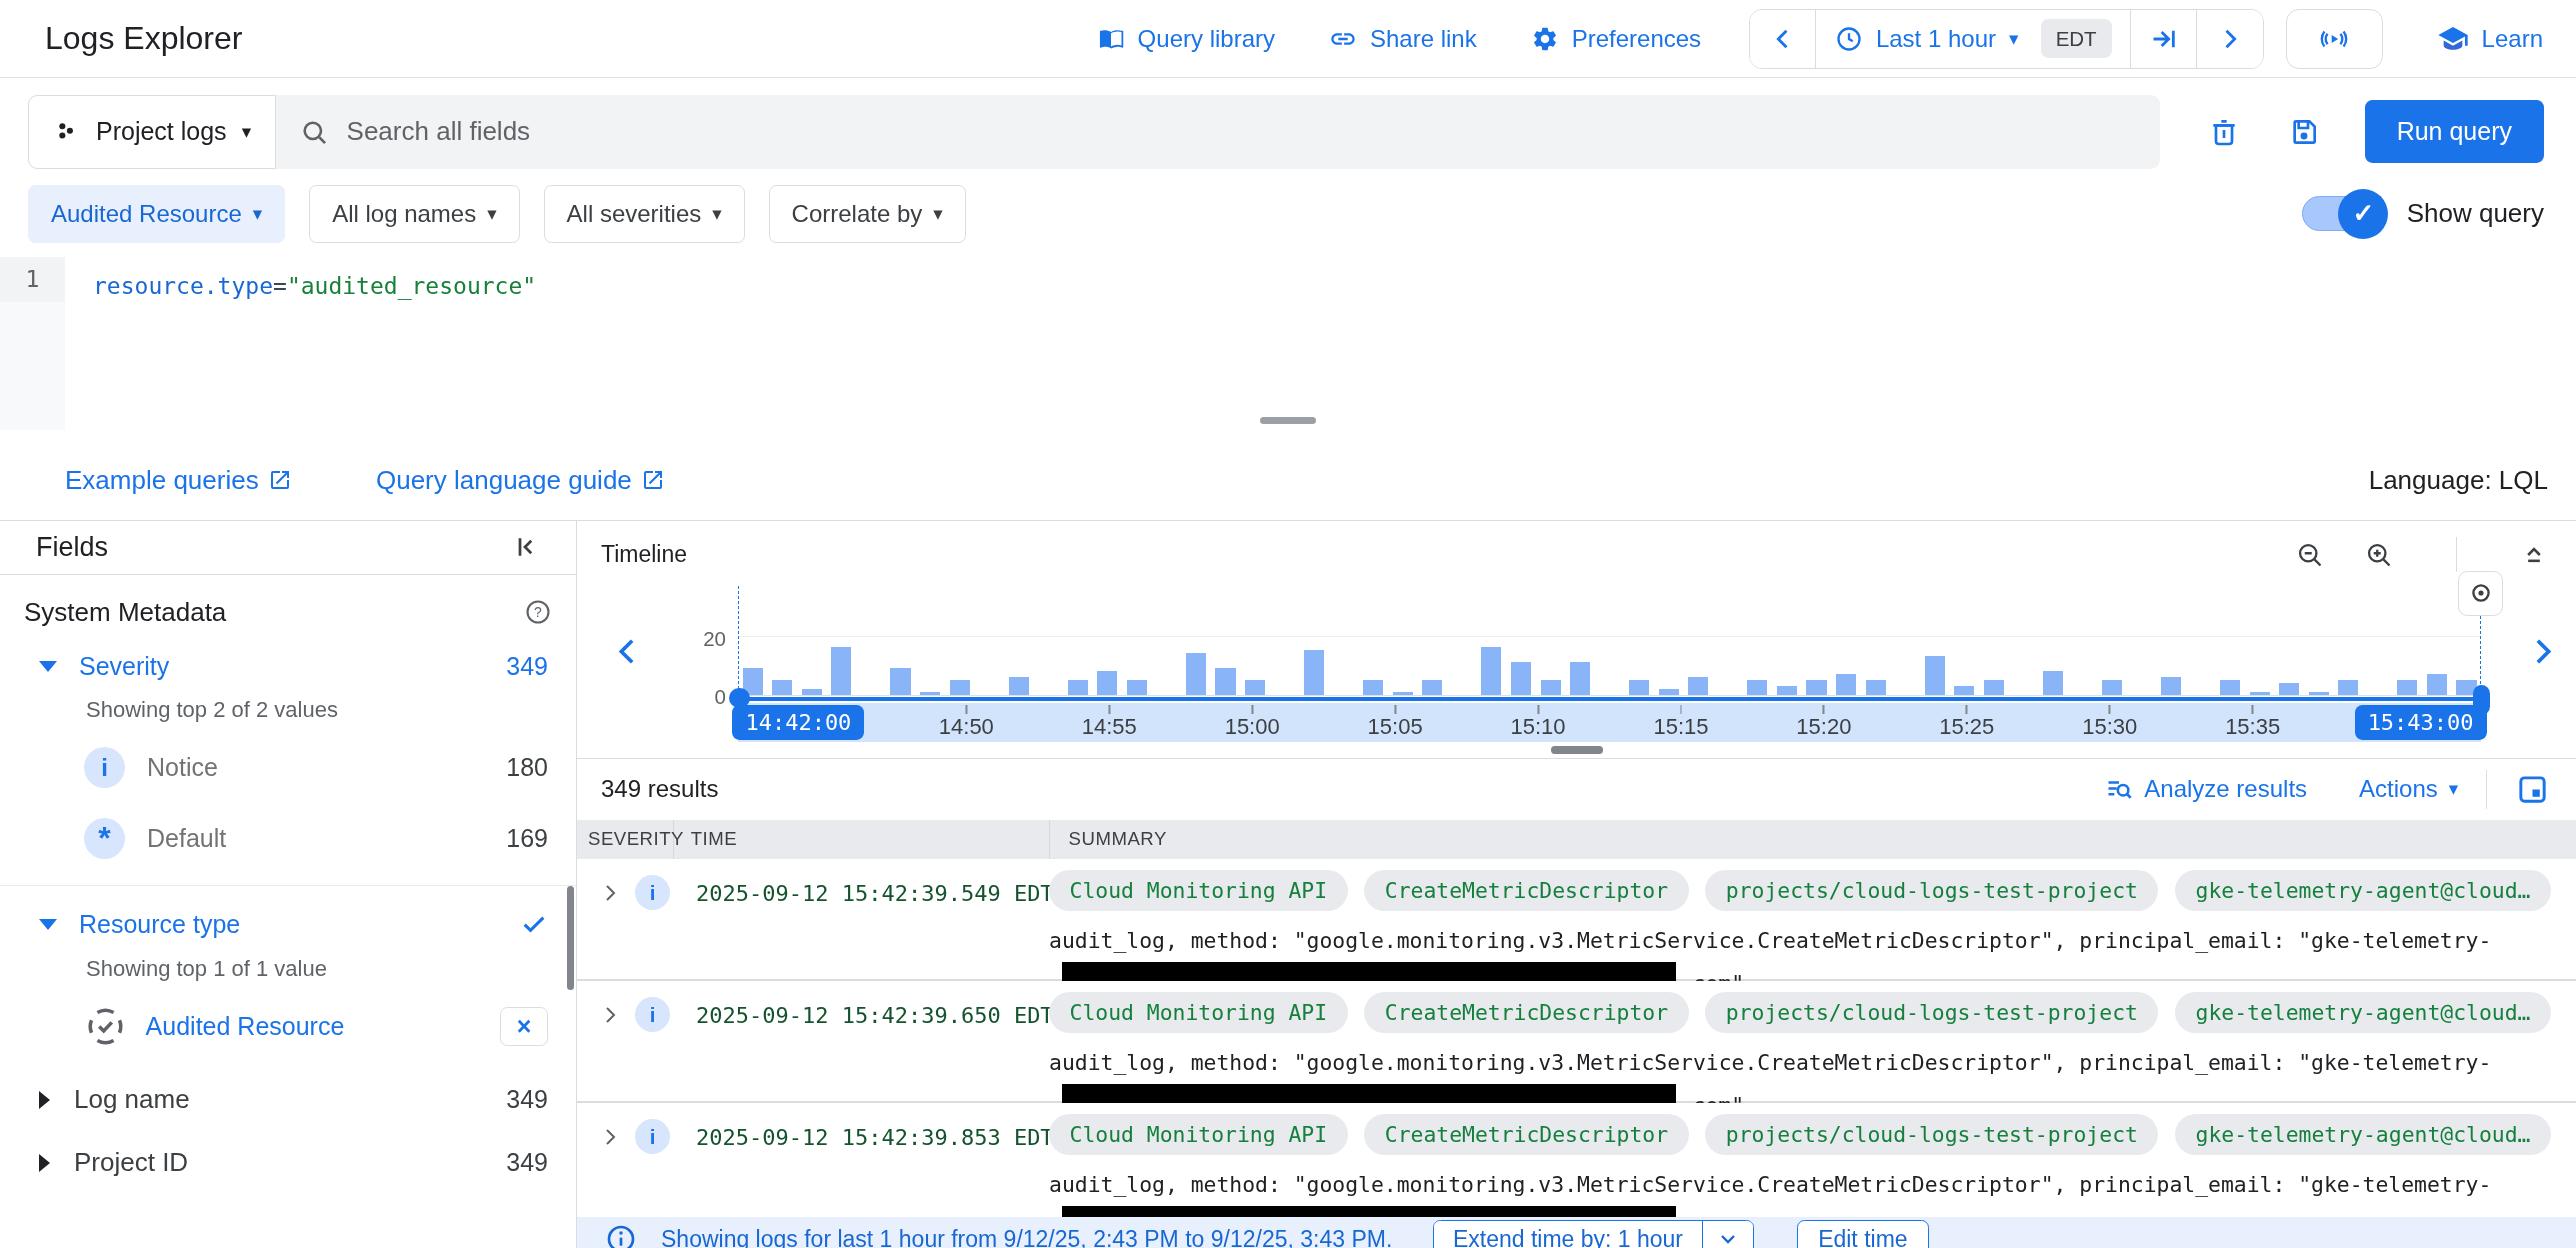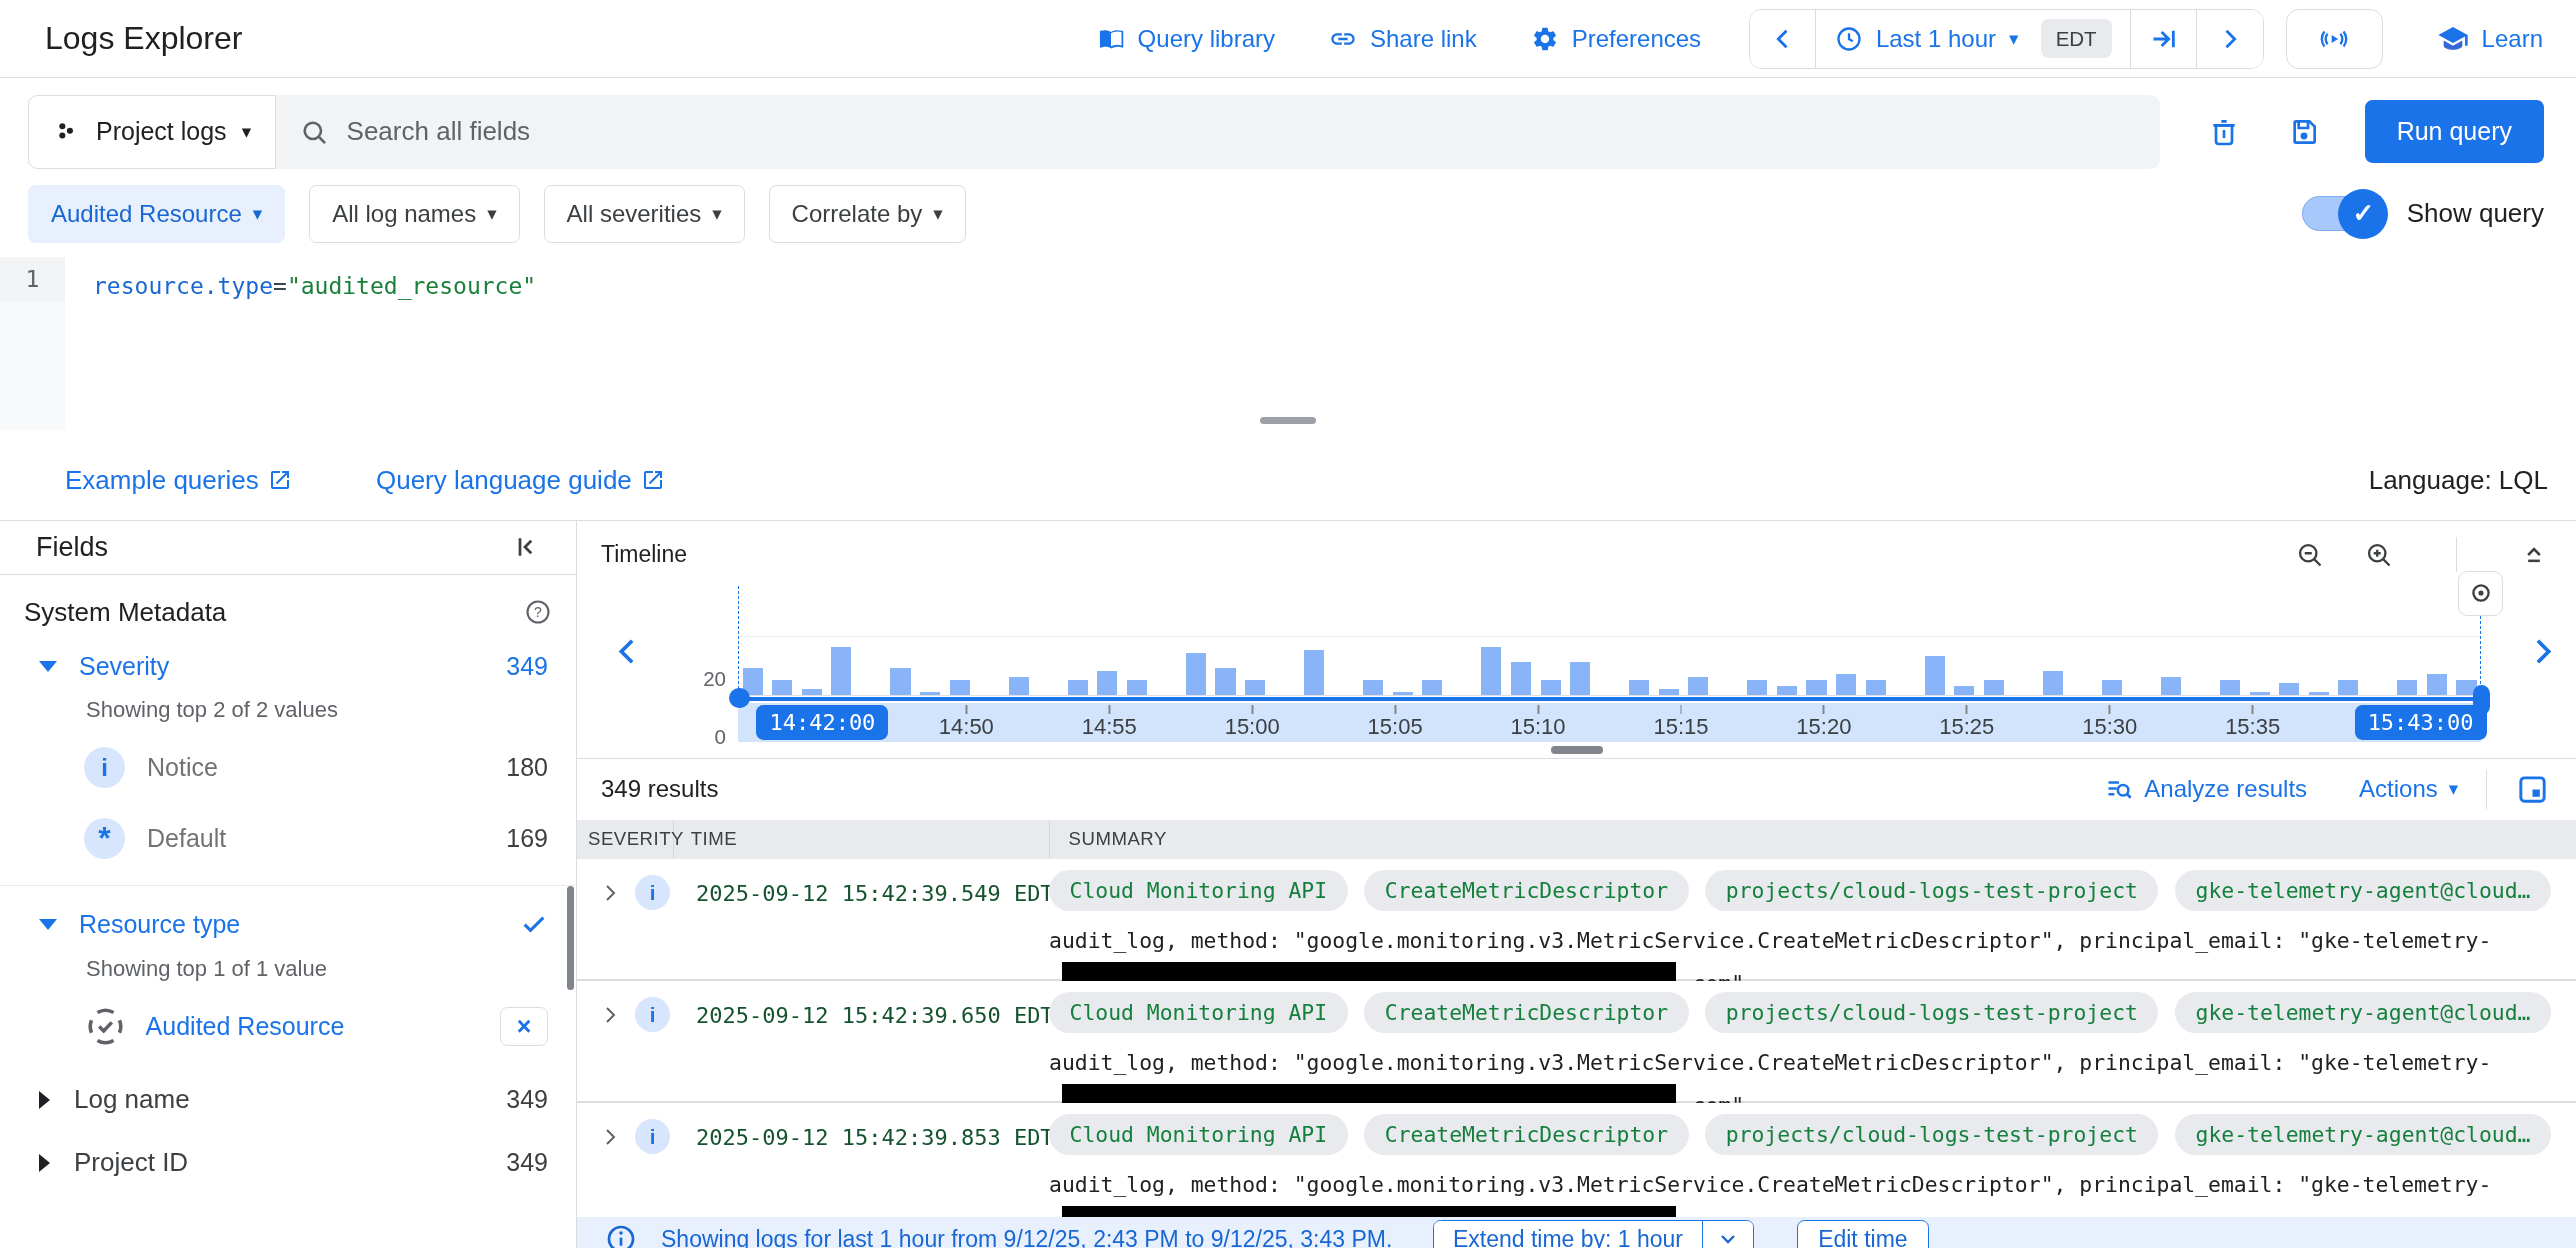--- a/index.html
+++ b/index.html
@@ -123,39 +123,39 @@
   .tl-header { display:flex; align-items:center; padding:16.7px 28px 0 24px; }
   .tl-title { font-size:23px; color:#202124; flex:1; }
   .tl-icons { display:flex; align-items:center; gap:41px; color:#3c4043; }
   .tl-vdiv { width:0.9px; height:35px; background:#dadce0; margin:0 22px; }
   .tl-chev { position:absolute; top:112px; color:#1a73e8; cursor:pointer; }
   .chart-box { position:absolute; left:161px; right:95px; top:115px; height:60px;
     border-top:0.9px solid #eceff1; border-bottom:1.9px solid #e0e0e0; }
   .bars { position:absolute; inset:0; display:flex; align-items:flex-end; }
   .bar-slot { flex:1; display:flex; justify-content:center; align-items:flex-end; height:100%; }
   .bar { width:68%; background:#8ab4f8; }
-  .ylab { position:absolute; font-size:20.5px; color:#5f6368; text-align:right; width:37px;margin-top:40px; }
+  .ylab { position:absolute; font-size:20.5px; color:#5f6368; text-align:right; width:37px; }
   .dash { position:absolute; top:65px; height:113px; border-left:1.9px dashed #1a73e8; z-index:3;}
   .dash.left { left:161px; }
   .dash.right { right:95px; }
   .handle-dot { position:absolute; left:152px; top:167px; width:20.5px; height:20.5px; background:#1a73e8;
     border-radius:50%; z-index:4; }
   .handle-oval { position:absolute; right:86px; top:164px; width:16.7px; height:30px; background:#1a73e8;
     border-radius:9.3px; z-index:4; }
   .eye-box { position:absolute; right:73px; top:50px; width:45px; height:45px; background:#fff;
     border:0.9px solid #dadce0; border-radius:9.3px; display:flex; align-items:center;
     justify-content:center; color:#3c4043; z-index:5; cursor:grab; }
   .band { position:absolute; left:161px; right:95px; top:182px; height:39px; background:#d2e3fc; }
   .band::before { content:""; position:absolute; left:0; right:0; top:-5.6px; height:3.7px; background:#1a73e8; }
   .tick { position:absolute; top:0; transform:translateX(-50%); text-align:center; }
   .tick-mark { display:block; width:1.9px; height:9.3px; background:#80868b; margin:1.9px auto 0 auto; }
   .tick-label { font-size:22px; color:#3c4043; display:block; margin-top:0px; }
   .time-pill { position:absolute; top:2.8px; background:#1a73e8; color:#fff; font-size:22px;
     border-radius:7.4px; padding:4.6px 13px; z-index:6; }
-  .time-pill.start { left:-5.6px;margin-left:24px; }
+  .time-pill.start { left:-5.6px; }
   .time-pill.end { right:-5.6px; }
   .tl-drag { position:absolute; left:50%; bottom:3.7px; transform:translateX(-50%); width:52px;
     height:8.4px; background:#80868b; border-radius:3.7px; cursor:row-resize; }
 
   
   .res-toolbar { height:61px; display:flex; align-items:center; padding:0 26px 0 24px; }
   .res-count { font-size:24px; color:#202124; flex:1; }
   .res-action { display:flex; align-items:center; gap:11px; color:#1a73e8; font-size:24px;
     font-weight:500; cursor:pointer; margin-left:52px; white-space:nowrap; }
   .res-vdiv { width:0.9px; height:39px; background:#dadce0; margin:0 28px; }

